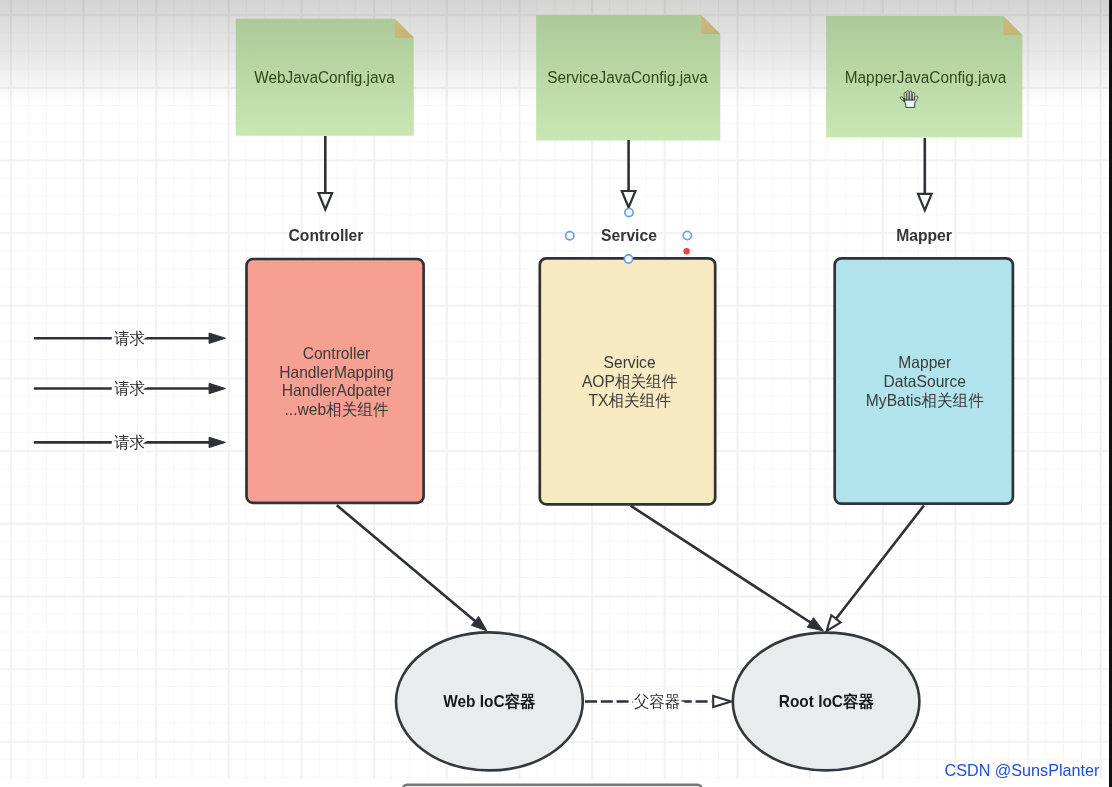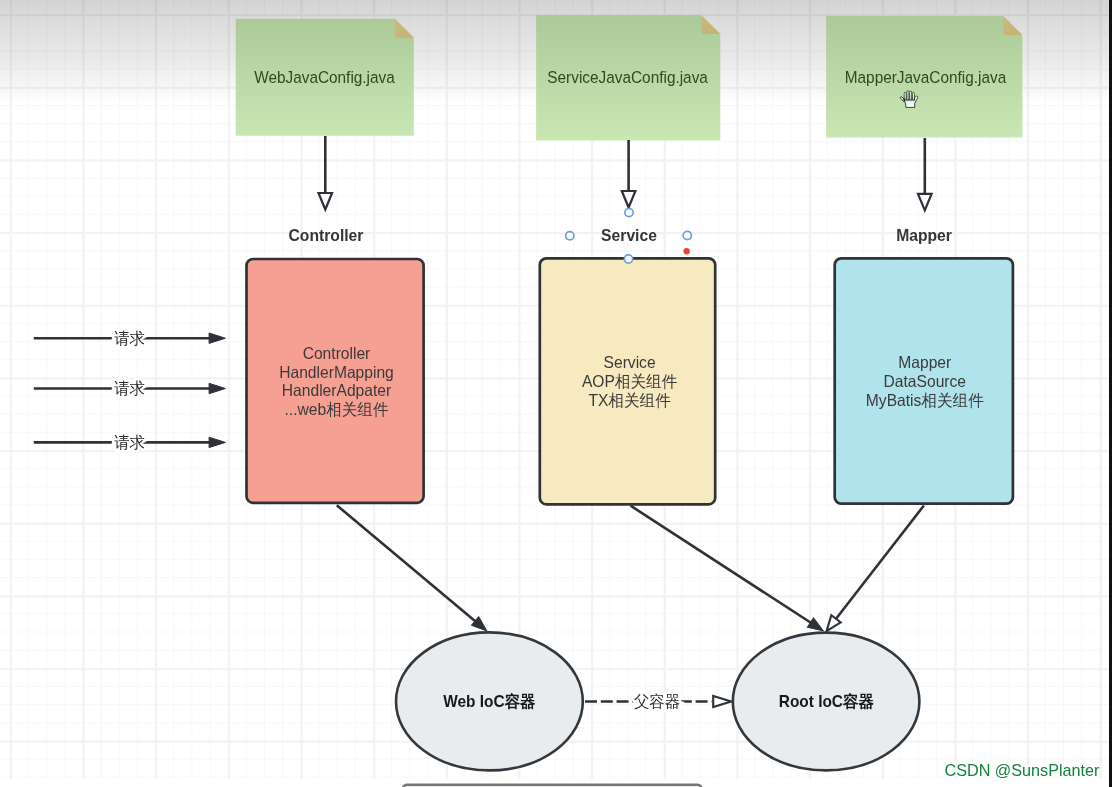--- a/index.html
+++ b/index.html
@@ -148,21 +148,21 @@
         <text x="129.6" y="448.29999999999995" text-anchor="middle" font-size="16.3" fill="#2b2b2b" font-family="&quot;Liberation Sans&quot;,sans-serif" transform="translate(129.6 0) scale(0.944 1) translate(-129.6 0)" stroke="#ffffff" stroke-width="5" paint-order="stroke">请求</text>
         <g>
           <line x1="585" y1="701.5" x2="711.7" y2="701.5" stroke="#2e3137" stroke-width="2.4" stroke-dasharray="12 3.8"></line>
           <path d="M731.2 701.5 L713.2 707.1 L713.2 695.9 Z" fill="#ffffff" stroke="#2e3137" stroke-width="2.1" stroke-linejoin="miter"></path>
         </g>
         <text x="657" y="707.4" text-anchor="middle" font-size="16.3" fill="#2b2b2b" font-family="&quot;Liberation Sans&quot;,sans-serif" transform="translate(657 0) scale(0.944 1) translate(-657 0)" stroke="#ffffff" stroke-width="5.2" paint-order="stroke">父容器</text>
         <g>
           <rect x="402.9" y="784.7" width="298.7" height="40" rx="4" ry="4" fill="#eeeeee" stroke="#767676" stroke-width="2.4"></rect>
         </g>
       </svg>
-  <div class="watermark" id="wm" style="left: 944.5px; top: 761.439px; color: #15803d;">CSDN @SunsPlanter</div>
+  <div class="watermark" id="wm" style="left: 944.5px; top: 761.439px; color: #1d4ed8;">CSDN @SunsPlanter</div>
   <svg class="cursorlayer" id="cursorlayer" viewBox="0 0 20.8 20" style="left: 898.9px; top: 89.2px; width: 20.8px; height: 20px;">
     <defs>
       <linearGradient id="palmGrad" x1="0" y1="0" x2="0" y2="1">
         <stop offset="0" stop-color="#ffffff"></stop>
             <stop offset="0.5" stop-color="#e6edf2"></stop>
             <stop offset="1" stop-color="#ffffff"></stop>
       </linearGradient>
       <linearGradient id="fingerGrad" x1="0" y1="0" x2="0" y2="1">
         <stop offset="0" stop-color="#ffffff"></stop>
             <stop offset="0.42" stop-color="#f3f6f9"></stop>

